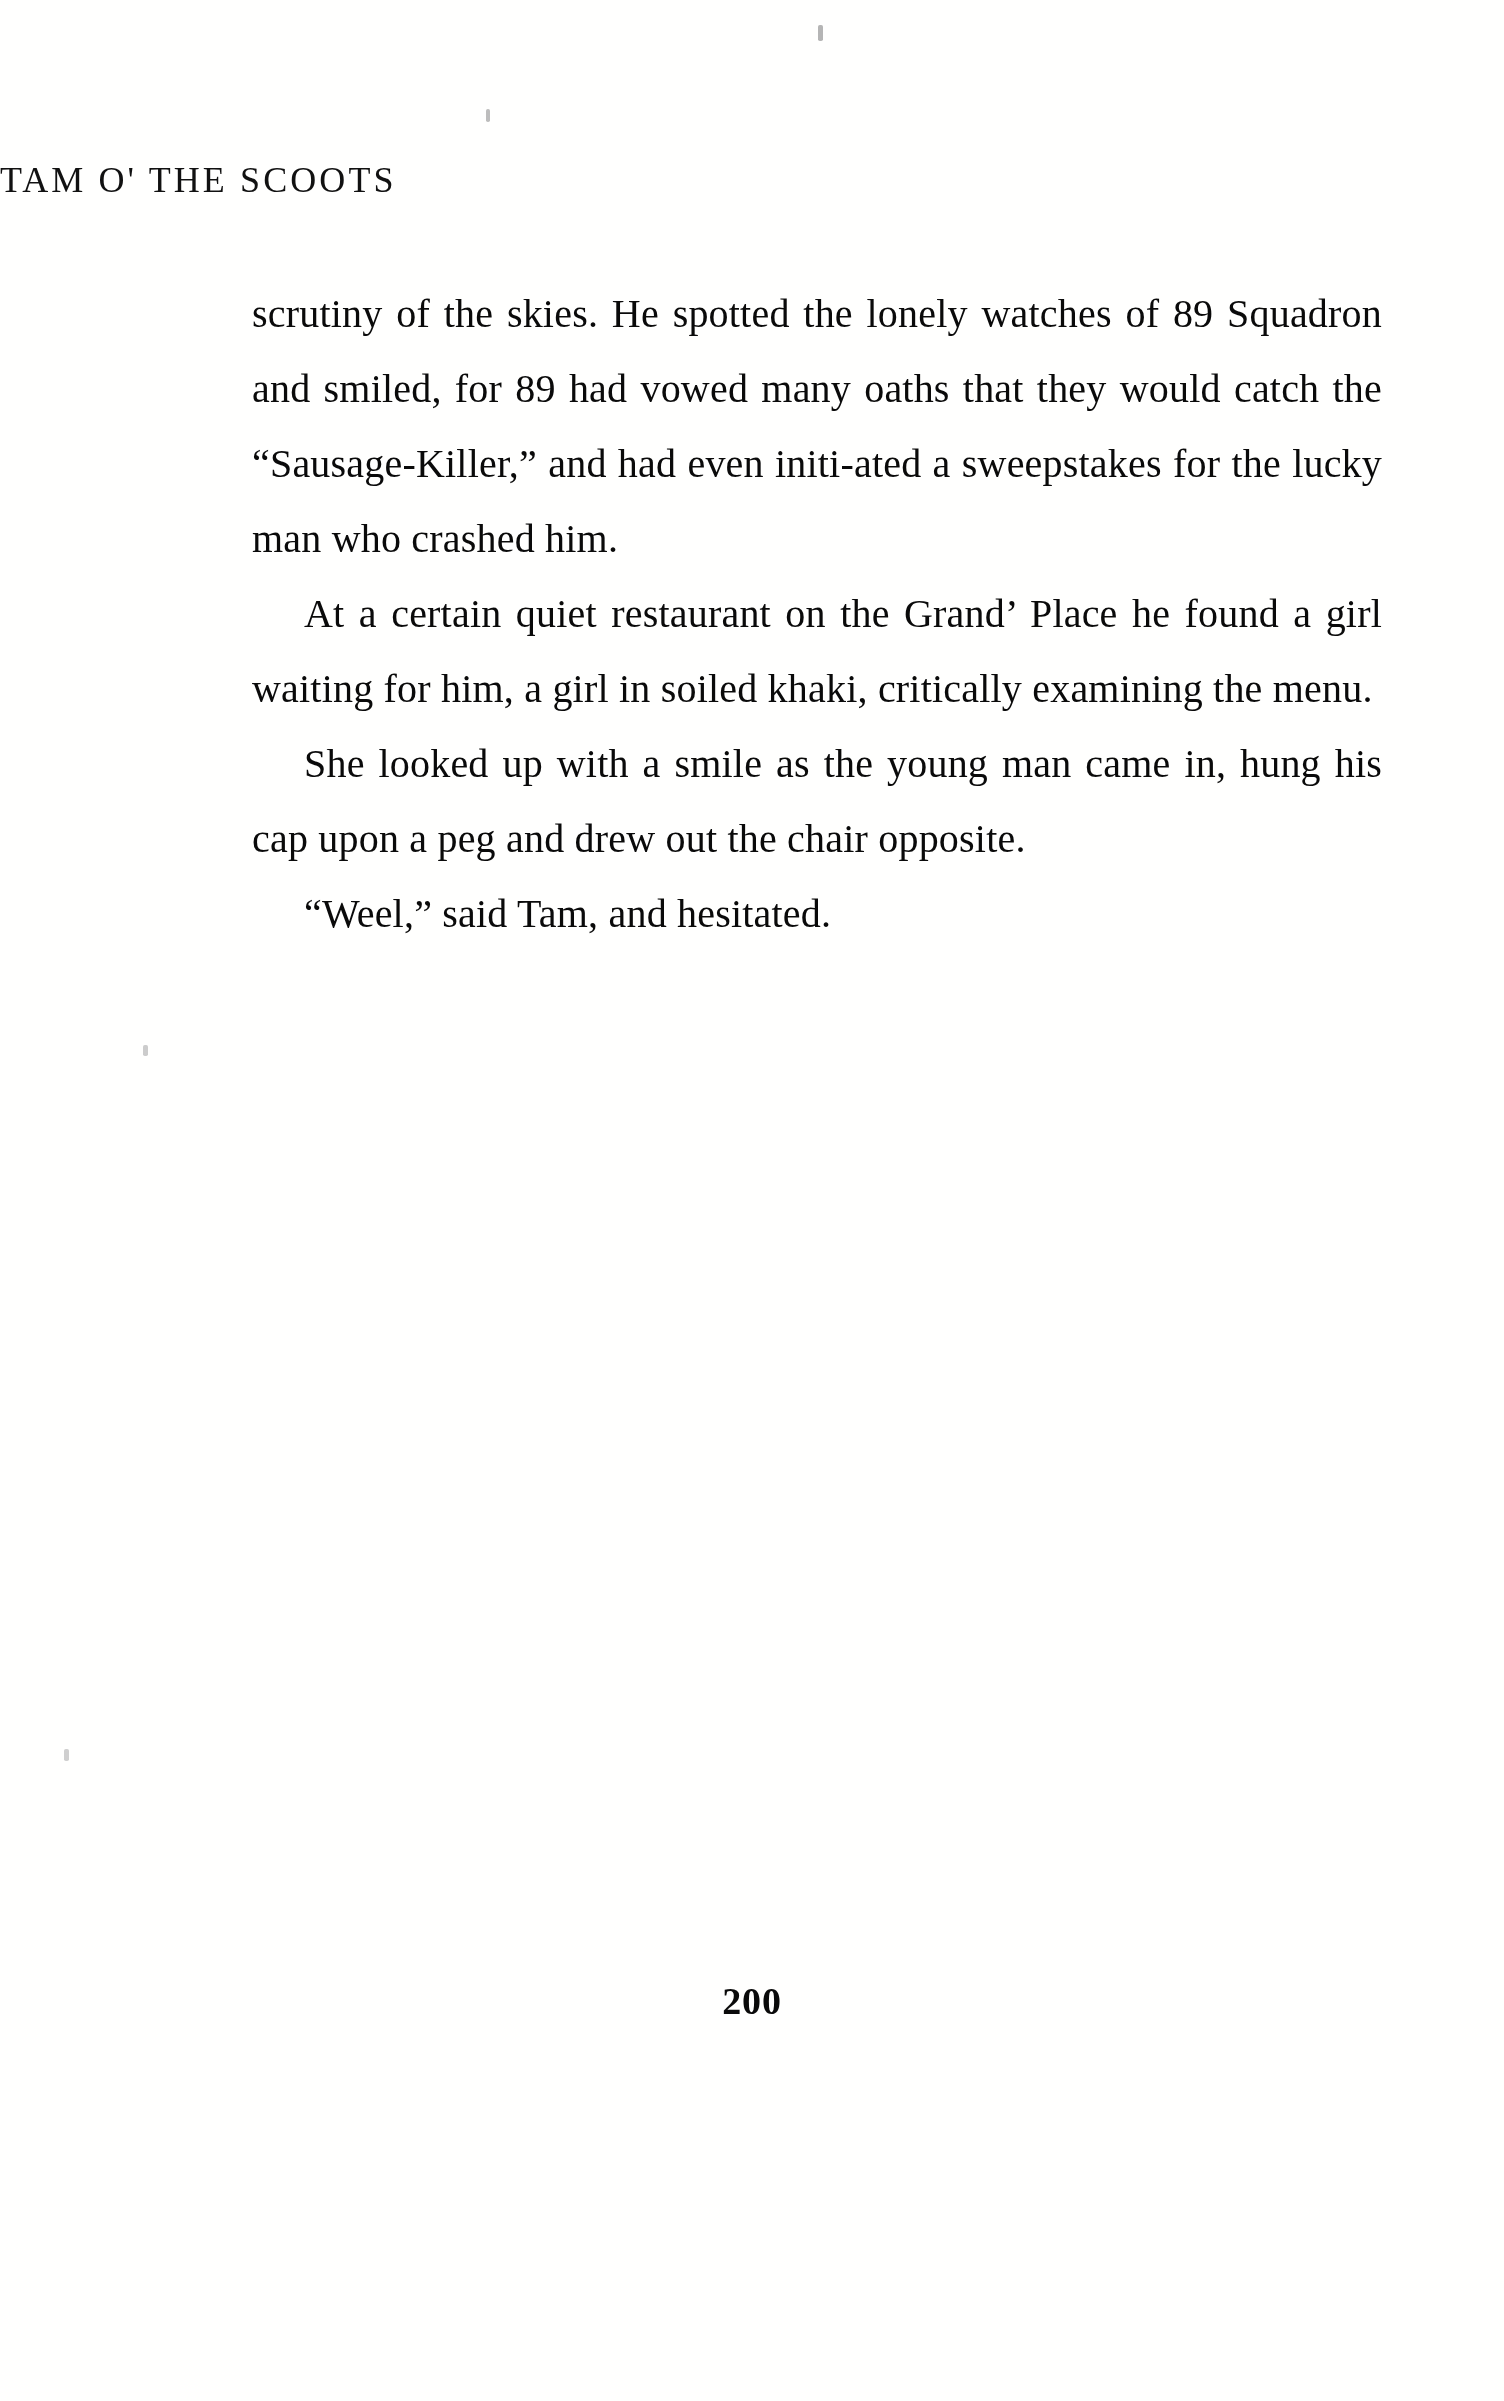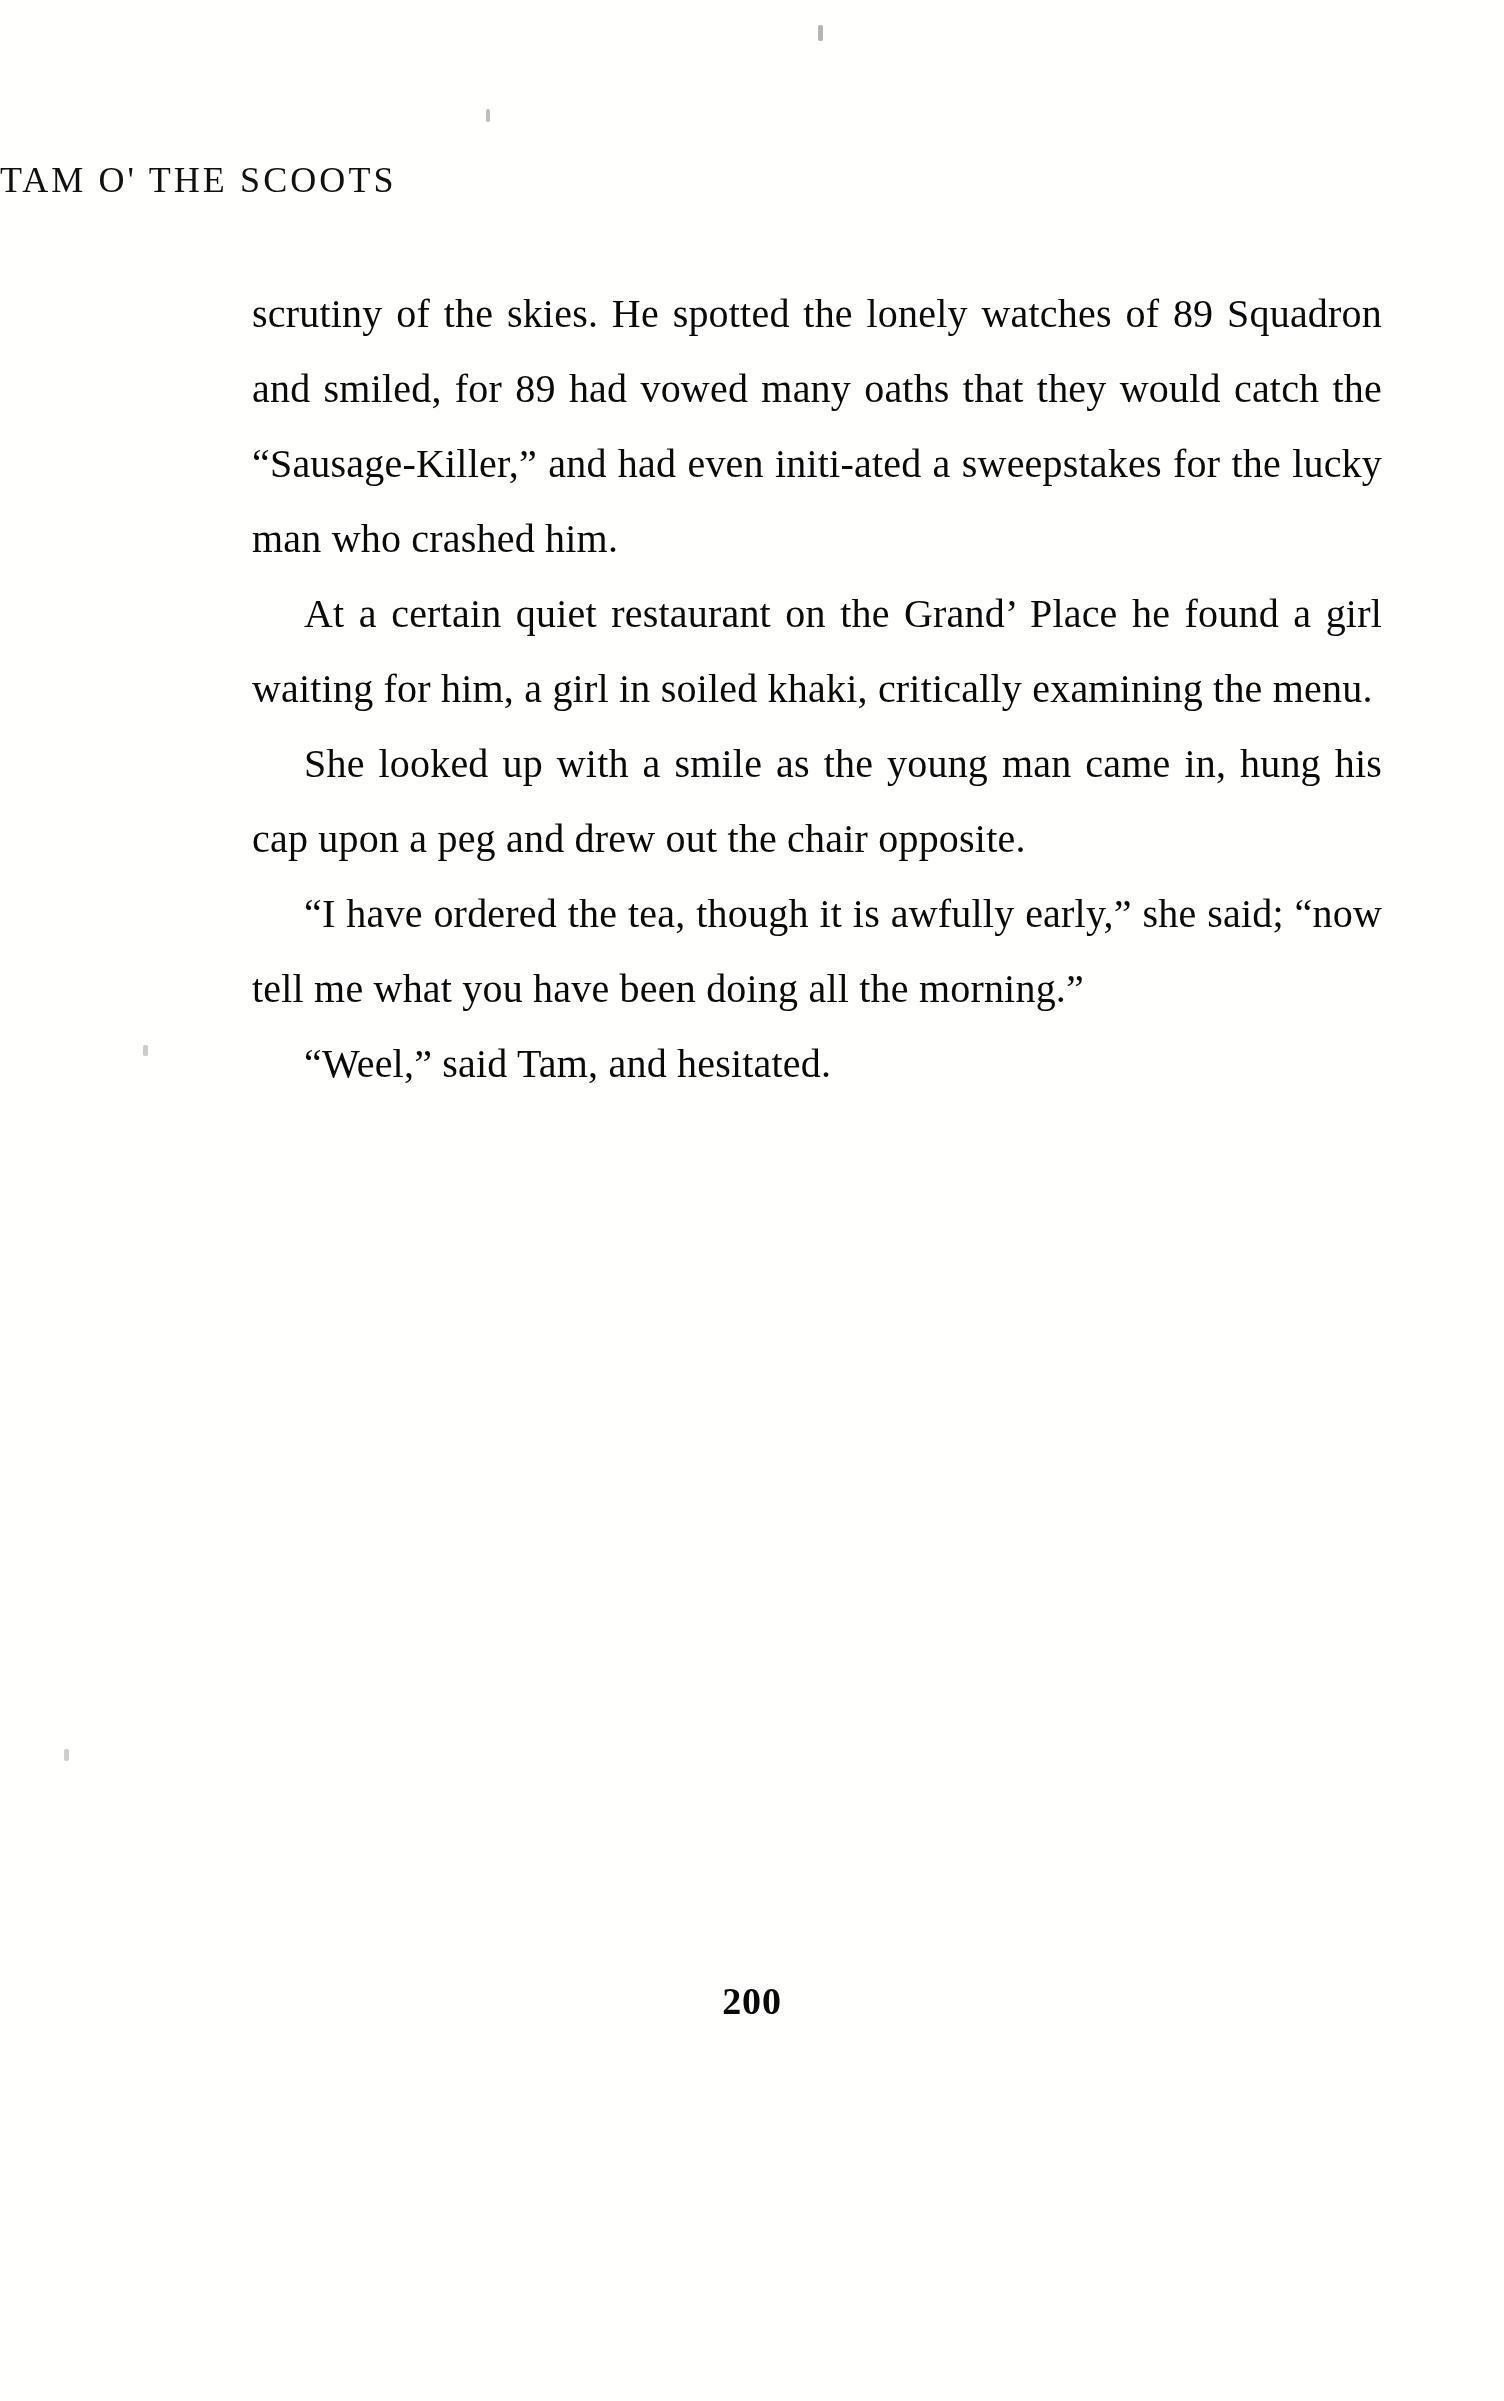--- a/index.html
+++ b/index.html
@@ -85,20 +85,19 @@
   <div class="speck s2"></div>
   <div class="speck s3"></div>
   <div class="speck s4"></div>
 
   <div class="page-header">TAM O' THE SCOOTS</div>
 
   <div class="body-text">
     <p class="para">scrutiny of the skies.   He spotted the lonely watches of 89 Squadron and smiled, for 89 had vowed many oaths that they would catch the “Sausage-Killer,” and had even initi-ated a sweepstakes for the lucky man who crashed him.</p>
     <p class="para indent">At a certain quiet restaurant on the Grand’ Place he found a girl waiting for him, a girl in soiled khaki, critically examining the menu.</p>
     <p class="para indent">She looked up with a smile as the young man came in, hung his cap upon a peg and drew out the chair opposite.</p>
-    <p class="para indent">“I have ordered the tea, though it is awfully early,” she said; “now tell me what you have been doing all the morning.”</p>
     <p class="para indent">“Weel,” said Tam, and hesitated.</p>
   </div>
 
   <div class="page-number">200</div>
 
 </div>
 
 
 </body></html>

